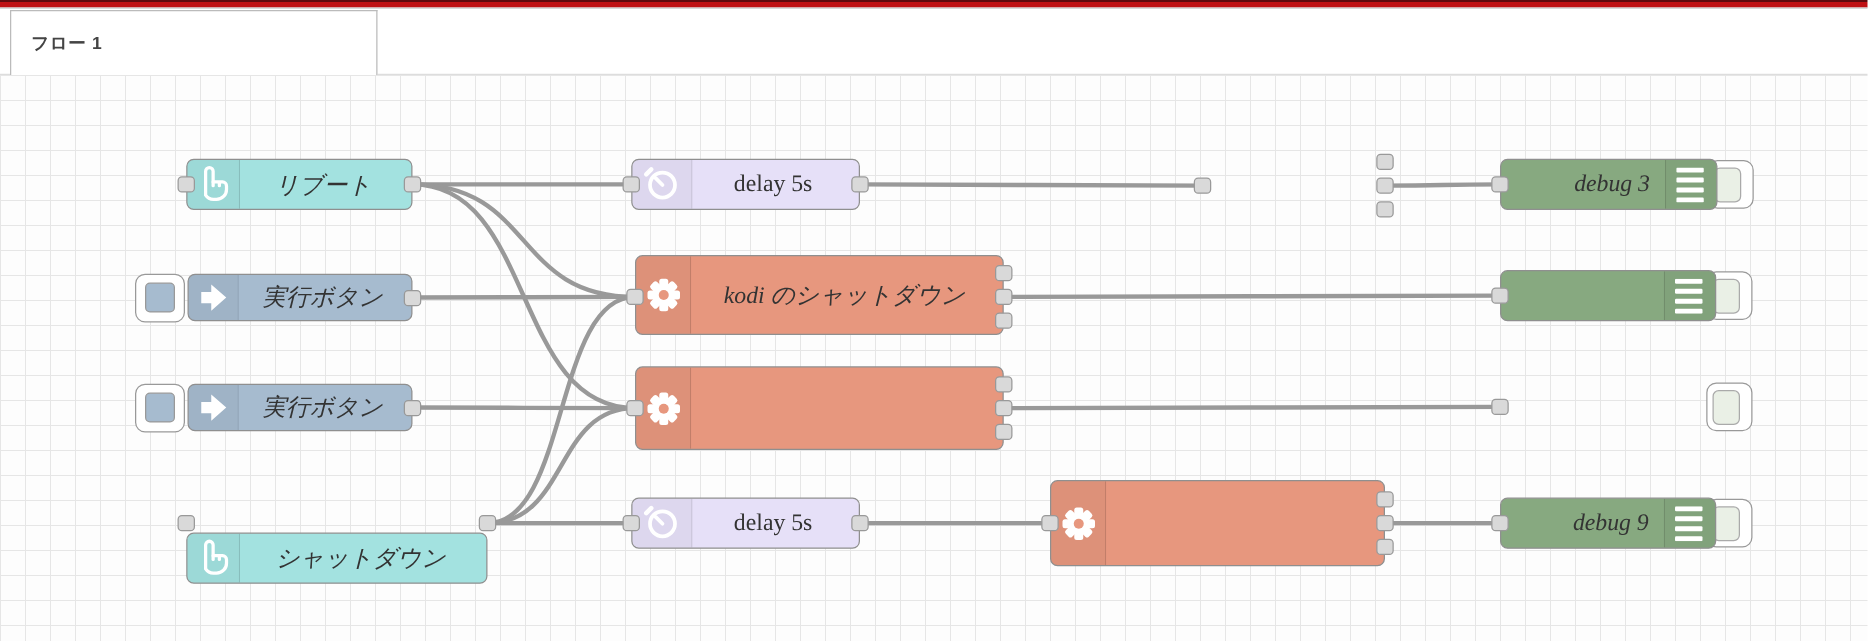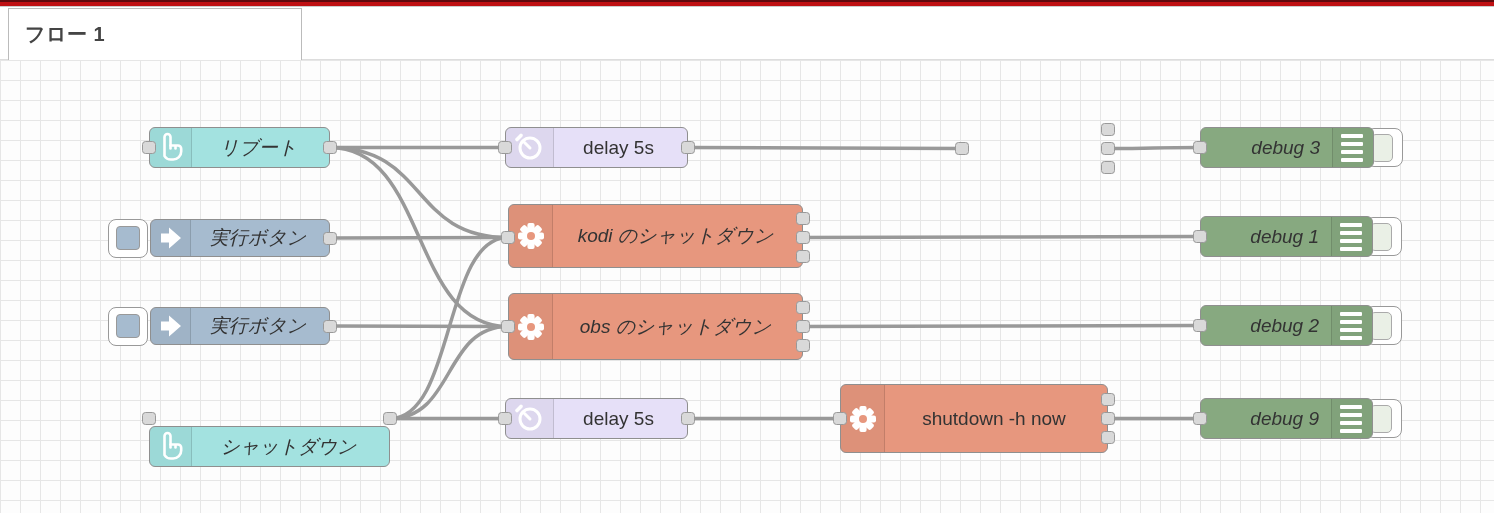--- a/index.html
+++ b/index.html
@@ -8,37 +8,37 @@
 
   .top-red-bar { position:absolute; left:0; top:0; width:1494px; height:7px;
     background:linear-gradient(180deg,#5f0a0d 0 2px,#bf1013 2px 100%);
     border-bottom:1px solid #cccccc; }
 
   .tab-bar { position:absolute; left:0; top:8px; width:1494px; height:52px;
     background:#ffffff; border-bottom:1px solid #dddddd; }
   .flow-tab { position:absolute; left:8px; top:0; width:294px; height:52px;
     background:#ffffff; border:1px solid #bbbbbb; border-bottom:none;
     display:flex; align-items:center; padding-left:16px;
-    font-size:20px; font-weight:bold; color:#444444; letter-spacing:.5px; }
+    font-size:14px; font-weight:bold; color:#444444; letter-spacing:.5px; }
 
   .canvas { position:absolute; left:0; top:60px; width:1494px; height:453px;
     background-color:#fdfdfd;
     background-image:
       linear-gradient(to right,#e6e6e6 1px,transparent 1px),
       linear-gradient(to bottom,#e6e6e6 1px,transparent 1px);
     background-size:20px 20px; }
 
   svg.wires { position:absolute; left:0; top:0; width:1494px; height:453px; }
   .wire { fill:none; stroke:#999999; stroke-width:3.5px; }
 
   .node { position:absolute; border:1.5px solid #8f8f8f; border-radius:6px;
     color:#333333; }
   .node-label { position:absolute; top:0; bottom:0; display:flex;
     align-items:center; justify-content:center; font-size:19px;
-    white-space:nowrap; }
+    white-space:nowrap;font-family:Liberation Serif, serif; }
   .node-label.right-align { justify-content:flex-end; }
   .node-label.italic { font-style:italic; }
   .icon-region { position:absolute; top:0; bottom:0;
     background:rgba(0,0,0,0.04); display:flex; align-items:center;
     justify-content:center; }
   .icon-region.left { left:0; border-right:1px solid rgba(0,0,0,0.13);
     border-radius:4.5px 0 0 4.5px; }
   .icon-region.right { right:0; border-left:1px solid rgba(0,0,0,0.13);
     border-radius:0 4.5px 4.5px 0; }
 
@@ -165,21 +165,20 @@
     </div>
     <div class="node" style="left: 1200px; top: 156px; width: 173px; height: 41px; background: rgb(135, 169, 128);">
       <div class="icon-region right" style="width: 41px;">
         <svg width="24" height="28" viewBox="0 0 24 28" fill="#fff">
           <rect y="0" width="22" height="4" rx="1"></rect>
           <rect y="8" width="22" height="4" rx="1"></rect>
           <rect y="16" width="22" height="4" rx="1"></rect>
           <rect y="24" width="22" height="4" rx="1"></rect>
         </svg>
       </div>
-      <div class="node-label italic right-align" style="left: 4px; right: 53px;">debug 1</div>
     </div>
     <div class="port" style="left: 1193px; top: 170px;"></div>
     <div class="inject-button" style="left: 108px; top: 246.5px;">
       <div class="inject-button-inner"></div>
     </div>
     <div class="node" style="left: 150px; top: 247px; width: 180px; height: 38px; background: rgb(166, 187, 207);">
       <div class="icon-region left" style="width: 40px;">
         <svg width="30" height="30" viewBox="-15 -15 30 30">
           <path d="M-10,-4.5 h8 v-6 l12,10.5 -12,10.5 v-6 h-8 z" fill="#fff"></path>
         </svg>
@@ -193,39 +192,27 @@
           <g fill="#fff">
             <rect x="-3.6" y="-13" width="7.2" height="26" rx="2"></rect>
             <rect x="-3.6" y="-13" width="7.2" height="26" rx="2" transform="rotate(45)"></rect>
             <rect x="-3.6" y="-13" width="7.2" height="26" rx="2" transform="rotate(90)"></rect>
             <rect x="-3.6" y="-13" width="7.2" height="26" rx="2" transform="rotate(135)"></rect>
             <circle r="8.5"></circle>
           </g>
           <circle r="4" fill="#e7977e"></circle>
         </svg>
       </div>
-      <div class="node-label italic" style="left: 44px; right: 4px;">obs のシャットダウン</div>
     </div>
     <div class="port" style="left: 501px; top: 260px;"></div>
     <div class="port" style="left: 796px; top: 241px;"></div>
     <div class="port" style="left: 796px; top: 260px;"></div>
     <div class="port" style="left: 796px; top: 279px;"></div>
     <div class="debug-button" style="left: 1365px; top: 246px;">
       <div class="debug-button-inner"></div>
-    </div>
-    <div class="node" style="left: 1200px; top: 245px; width: 173px; height: 41px; background: rgb(135, 169, 128);">
-      <div class="icon-region right" style="width: 41px;">
-        <svg width="24" height="28" viewBox="0 0 24 28" fill="#fff">
-          <rect y="0" width="22" height="4" rx="1"></rect>
-          <rect y="8" width="22" height="4" rx="1"></rect>
-          <rect y="16" width="22" height="4" rx="1"></rect>
-          <rect y="24" width="22" height="4" rx="1"></rect>
-        </svg>
-      </div>
-      <div class="node-label italic right-align" style="left: 4px; right: 53px;">debug 2</div>
     </div>
     <div class="port" style="left: 1193px; top: 259px;"></div>
     <div class="node" style="left: 149px; top: 338px; width: 241px; height: 41px; background: rgb(163, 226, 224); margin-top: 28px;">
       <div class="icon-region left" style="width: 42px;">
         <svg width="34" height="34" viewBox="-17 -17 34 34" fill="none" stroke="#fff" stroke-width="2.6" stroke-linejoin="round" stroke-linecap="round">
           <path d="M-6.5,3 v-14 a3,3 0 0 1 6,0 v8.5 h7.5 a3.2,3.2 0 0 1 3.2,3.2 v2.8 a8,8 0 0 1 -8,8 h-2.5 a7.5,7.5 0 0 1 -6.2,-3.4 z"></path>
           <path d="M-0.5,-2.5 v3"></path>
           <path d="M4.5,-1.5 v2"></path>
         </svg>
       </div>
@@ -251,21 +238,20 @@
           <g fill="#fff">
             <rect x="-3.6" y="-13" width="7.2" height="26" rx="2"></rect>
             <rect x="-3.6" y="-13" width="7.2" height="26" rx="2" transform="rotate(45)"></rect>
             <rect x="-3.6" y="-13" width="7.2" height="26" rx="2" transform="rotate(90)"></rect>
             <rect x="-3.6" y="-13" width="7.2" height="26" rx="2" transform="rotate(135)"></rect>
             <circle r="8.5"></circle>
           </g>
           <circle r="4" fill="#e7977e"></circle>
         </svg>
       </div>
-      <div class="node-label" style="left: 44px; right: 4px;">shutdown -h now</div>
     </div>
     <div class="port" style="left: 833px; top: 352px;"></div>
     <div class="port" style="left: 1101px; top: 333px;"></div>
     <div class="port" style="left: 1101px; top: 352px;"></div>
     <div class="port" style="left: 1101px; top: 371px;"></div>
     <div class="debug-button" style="left: 1365px; top: 339px;">
       <div class="debug-button-inner"></div>
     </div>
     <div class="node" style="left: 1200px; top: 338px; width: 173px; height: 41px; background: rgb(135, 169, 128);">
       <div class="icon-region right" style="width: 41px;">

